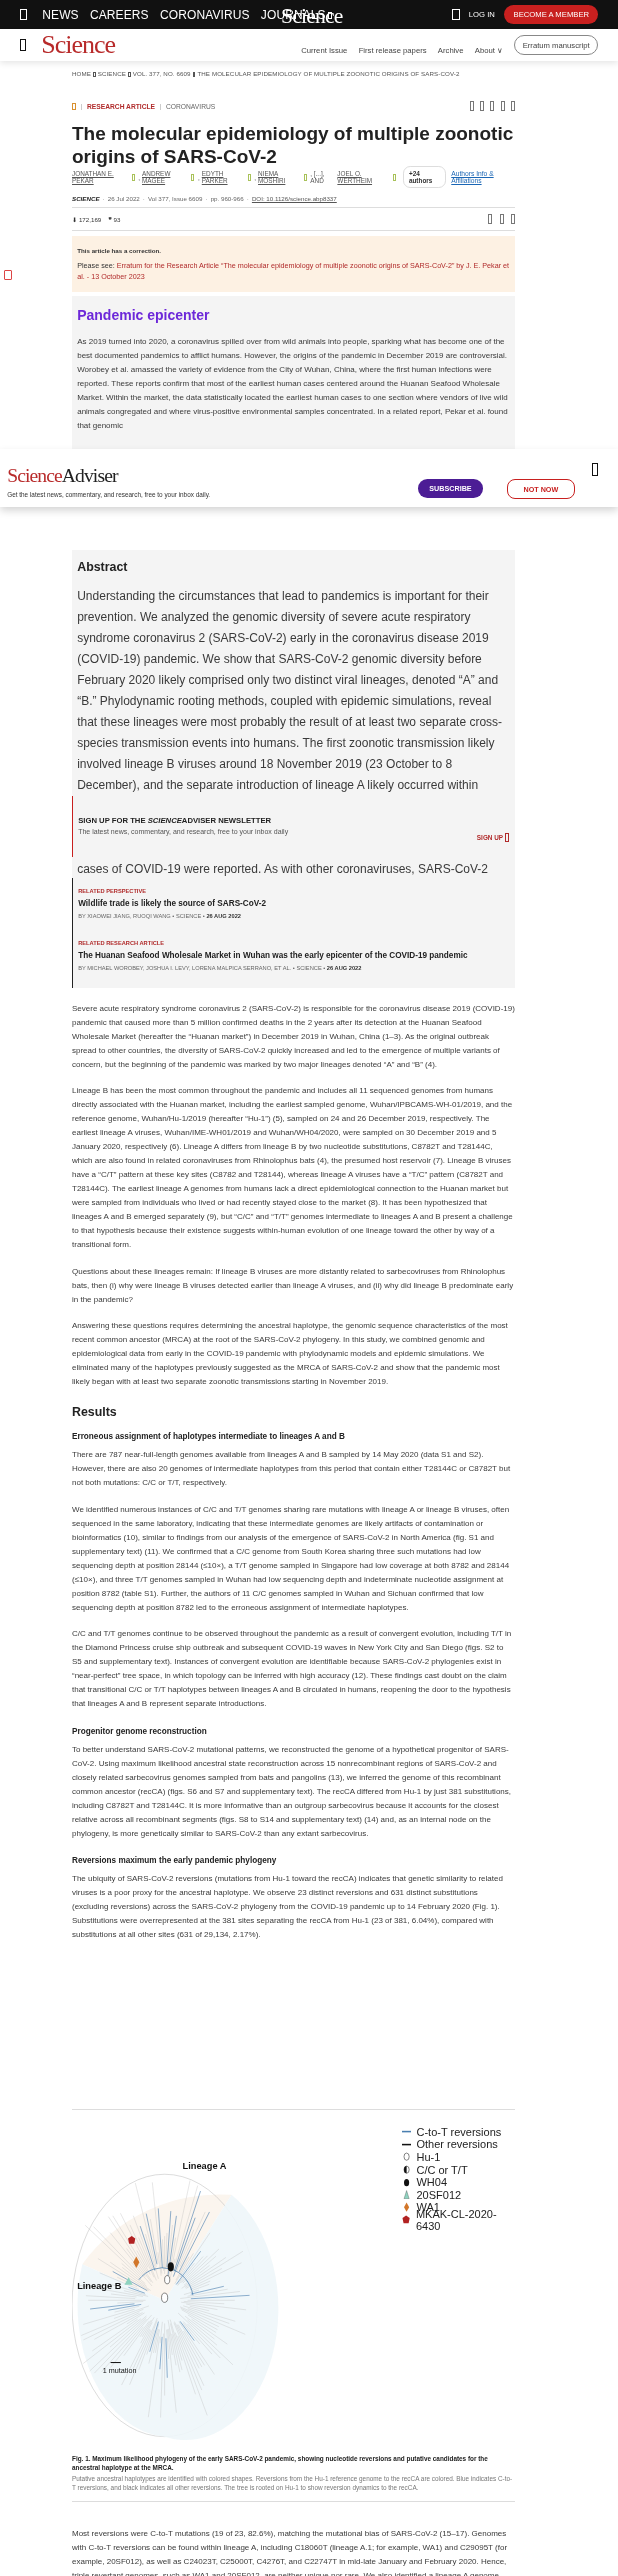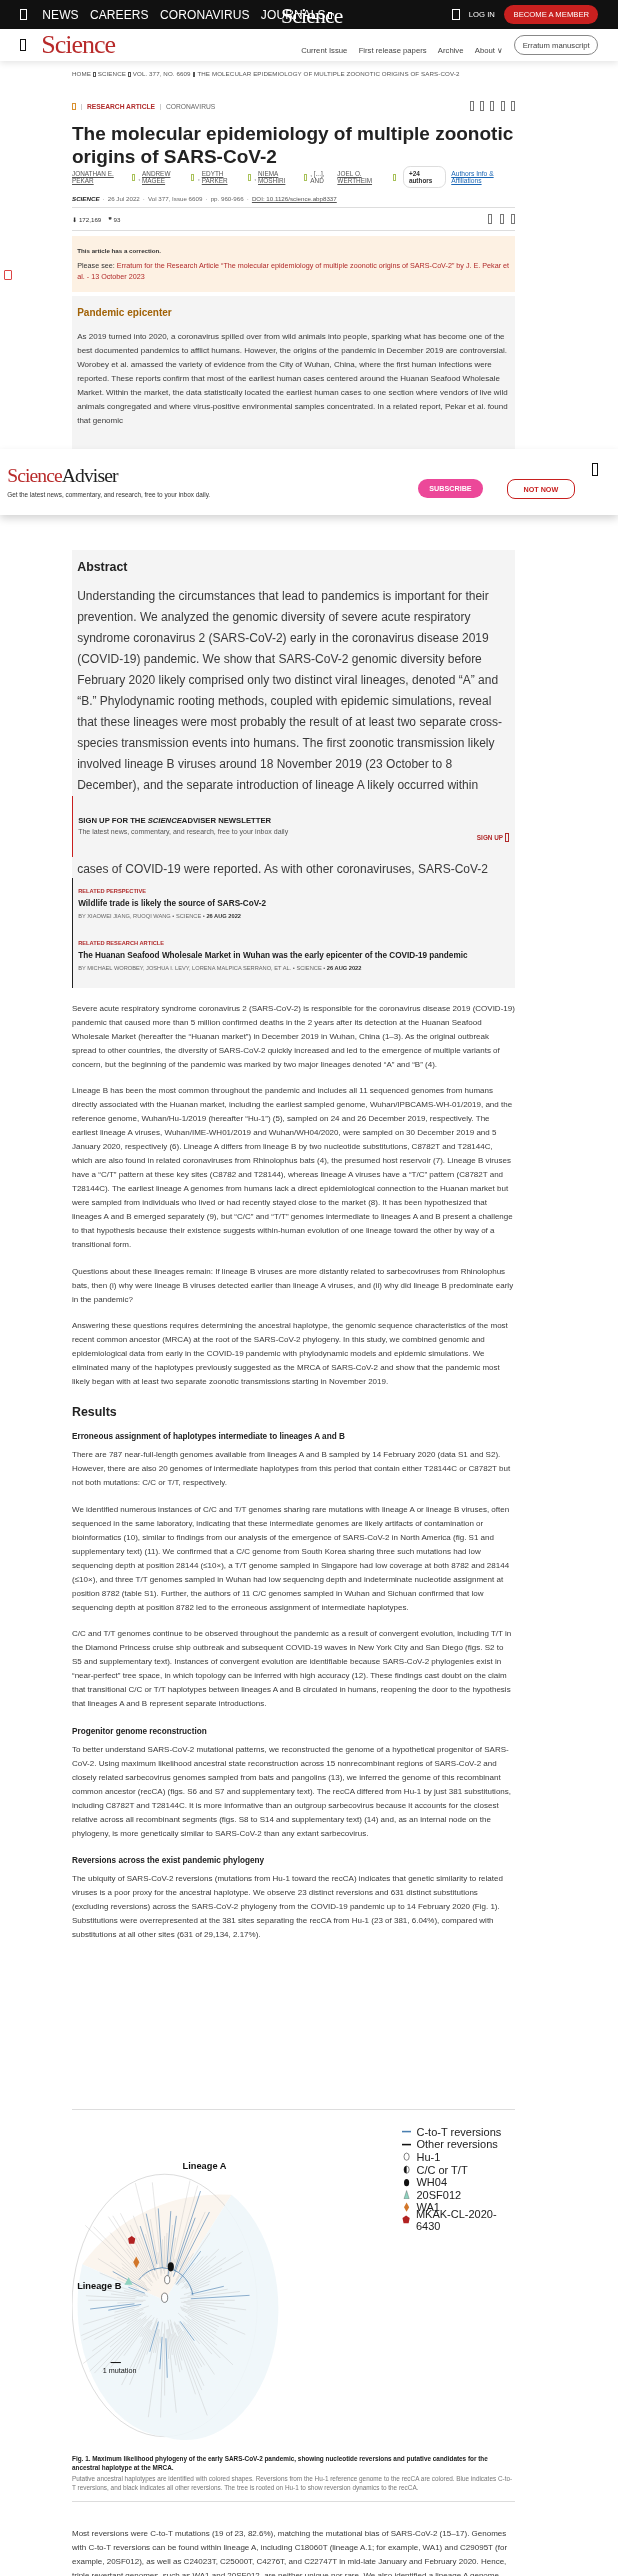--- a/index.html
+++ b/index.html
@@ -55,30 +55,30 @@
   .metrics .dl::before { content: "⬇ "; }
   .metrics .qt::before { content: "❞ "; font-weight:bold; }
   .metrics .r { margin-left:auto; display:flex; gap:7.2px; }
   .metrics .r i { display:block; width: 4.1px; height: 10.3px; border: 0.8px solid #777; }
 
   .correction { top: 236px; background: #fdf1e3; padding: 10.3px 5.2px 9.3px; font-size: 7.2px; line-height: 1.55; }
   .correction .h { font-weight: bold; font-size: 6.2px; color: #333; margin-bottom: 4.1px; }
   .correction .link { color: #b02a2a; }
 
   .summary { top: 296px; background: #f4f4f4; padding: 11.3px 5.2px 14.4px; }
-  .summary h2 { font-size: 10px; color: #a16207; margin-bottom: 11.3px; }
+  .summary h2 { font-size: 14px; color: #6d28d9; margin-bottom: 11.3px; }
   .summary p { font-size: 8px; line-height: 1.75; color: #3a3a3a; }
 
   
-  .adviser { position: absolute; left: 0; top: 449px; width: 618px; height: 66px; background: #fff; box-shadow: 0 4.1px 8.2px rgba(0,0,0,0.18); z-index: 10; }
+  .adviser { position: absolute; left: 0; top: 449px; width: 618px; height: 58px; background: #fff; box-shadow: 0 4.1px 8.2px rgba(0,0,0,0.18); z-index: 10; }
   .adviser .brand { position: absolute; left: 7.2px; top: 15.5px; font-family: "Liberation Serif", serif; font-size: 19.6px; letter-spacing: -0.9px; }
   .adviser .brand .s { color: #b82a2a; }
   .adviser .brand .a { color: #222; }
   .adviser .tag { position: absolute; left: 7.2px; top: 42px; font-size: 6.4px; color: #333; }
-  .adviser .sub { position: absolute; left: 418px; top: 30px; background: #ec4899; color: #fff; font-weight: bold; font-size: 7.2px; padding: 5.2px 11.3px; border-radius: 9.3px; }
+  .adviser .sub { position: absolute; left: 418px; top: 30px; background: #4c1d95; color: #fff; font-weight: bold; font-size: 7.2px; padding: 5.2px 11.3px; border-radius: 9.3px; }
   .adviser .notnow { position: absolute; left: 507px; top: 30px; border: 0.5px solid #c8201f; color: #c8201f; font-weight: bold; font-size: 7.2px; padding: 4.6px 15.5px; border-radius: 8px; }
   .adviser .close { position: absolute; left: 592px; top: 14.4px; width: 6.2px; height: 12.4px; border: 1px solid #111; }
 
   .abstract { top: 550px; background: #f4f4f4; padding: 10.3px 5.2px 12.4px; }
   .abstract h2 { font-size: 12.4px; color: #222; margin-bottom: 11.3px; }
   .abstract p { font-size: 12px; line-height: 1.75; color:#3a3a3a; }
 
   .newsletter { top: 796px; background:#f4f4f4; border-left: 1.5px solid #c8201f; height: 61px; padding: 19.6px 5.2px 0 5.2px; }
   .newsletter .h { font-size: 7.7px; font-weight: bold; color:#222; }
   .newsletter .h i { font-style: italic; }
@@ -235,26 +235,26 @@
   <div class="by"><span>BY MICHAEL WOROBEY, JOSHUA I. LEVY, LORENA MALPICA SERRANO, ET AL.</span> • <span>SCIENCE</span> • <b>26 AUG 2022</b></div>
 </div>
 
 <div class="col body" style="top:1002px">
   <p>Severe acute respiratory syndrome coronavirus 2 (SARS-CoV-2) is responsible for the coronavirus disease 2019 (COVID-19) pandemic that caused more than 5 million confirmed deaths in the 2 years after its detection at the Huanan Seafood Wholesale Market (hereafter the “Huanan market”) in December 2019 in Wuhan, China (1–3). As the original outbreak spread to other countries, the diversity of SARS-CoV-2 quickly increased and led to the emergence of multiple variants of concern, but the beginning of the pandemic was marked by two major lineages denoted “A” and “B” (4).</p>
   <p style="margin-top:12.4px">Lineage B has been the most common throughout the pandemic and includes all 11 sequenced genomes from humans directly associated with the Huanan market, including the earliest sampled genome, Wuhan/IPBCAMS-WH-01/2019, and the reference genome, Wuhan/Hu-1/2019 (hereafter “Hu-1”) (5), sampled on 24 and 26 December 2019, respectively. The earliest lineage A viruses, Wuhan/IME-WH01/2019 and Wuhan/WH04/2020, were sampled on 30 December 2019 and 5 January 2020, respectively (6). Lineage A differs from lineage B by two nucleotide substitutions, C8782T and T28144C, which are also found in related coronaviruses from Rhinolophus bats (4), the presumed host reservoir (7). Lineage B viruses have a “C/T” pattern at these key sites (C8782 and T28144), whereas lineage A viruses have a “T/C” pattern (C8782T and T28144C). The earliest lineage A genomes from humans lack a direct epidemiological connection to the Huanan market but were sampled from individuals who lived or had recently stayed close to the market (8). It has been hypothesized that lineages A and B emerged separately (9), but “C/C” and “T/T” genomes intermediate to lineages A and B present a challenge to that hypothesis because their existence suggests within-human evolution of one lineage toward the other by way of a transitional form.</p>
   <p style="margin-top:12.4px">Questions about these lineages remain: If lineage B viruses are more distantly related to sarbecoviruses from Rhinolophus bats, then (i) why were lineage B viruses detected earlier than lineage A viruses, and (ii) why did lineage B predominate early in the pandemic?</p>
   <p style="margin-top:12.4px">Answering these questions requires determining the ancestral haplotype, the genomic sequence characteristics of the most recent common ancestor (MRCA) at the root of the SARS-CoV-2 phylogeny. In this study, we combined genomic and epidemiological data from early in the COVID-19 pandemic with phylodynamic models and epidemic simulations. We eliminated many of the haplotypes previously suggested as the MRCA of SARS-CoV-2 and show that the pandemic most likely began with at least two separate zoonotic transmissions starting in November 2019.</p>
   <h2 style="margin-top:15.5px">Results</h2>
   <h3 style="margin-top:13.4px">Erroneous assignment of haplotypes intermediate to lineages A and B</h3>
-  <p style="margin-top:7.2px">There are 787 near-full-length genomes available from lineages A and B sampled by 14 February 2020 (data S1 and S2). However, there are also 20 genomes of intermediate haplotypes from this period that contain either T28144C or C8782T but not both mutations: C/C or T/T, respectively.</p>
+  <p style="margin-top:7.2px">There are 787 near-full-length genomes available from lineages A and B sampled by 14 May 2020 (data S1 and S2). However, there are also 20 genomes of intermediate haplotypes from this period that contain either T28144C or C8782T but not both mutations: C/C or T/T, respectively.</p>
   <p style="margin-top:12.4px">We identified numerous instances of C/C and T/T genomes sharing rare mutations with lineage A or lineage B viruses, often sequenced in the same laboratory, indicating that these intermediate genomes are likely artifacts of contamination or bioinformatics (10), similar to findings from our analysis of the emergence of SARS-CoV-2 in North America (fig. S1 and supplementary text) (11). We confirmed that a C/C genome from South Korea sharing three such mutations had low sequencing depth at position 28144 (≤10×), a T/T genome sampled in Singapore had low coverage at both 8782 and 28144 (≤10×), and three T/T genomes sampled in Wuhan had low sequencing depth and indeterminate nucleotide assignment at position 8782 (table S1). Further, the authors of 11 C/C genomes sampled in Wuhan and Sichuan confirmed that low sequencing depth at position 8782 led to the erroneous assignment of intermediate haplotypes.</p>
   <p style="margin-top:12.4px">C/C and T/T genomes continue to be observed throughout the pandemic as a result of convergent evolution, including T/T in the Diamond Princess cruise ship outbreak and subsequent COVID-19 waves in New York City and San Diego (figs. S2 to S5 and supplementary text). Instances of convergent evolution are identifiable because SARS-CoV-2 phylogenies exist in “near-perfect” tree space, in which topology can be inferred with high accuracy (12). These findings cast doubt on the claim that transitional C/C or T/T haplotypes between lineages A and B circulated in humans, reopening the door to the hypothesis that lineages A and B represent separate introductions.</p>
   <h3 style="margin-top:15.5px">Progenitor genome reconstruction</h3>
   <p style="margin-top:7.2px">To better understand SARS-CoV-2 mutational patterns, we reconstructed the genome of a hypothetical progenitor of SARS-CoV-2. Using maximum likelihood ancestral state reconstruction across 15 nonrecombinant regions of SARS-CoV-2 and closely related sarbecovirus genomes sampled from bats and pangolins (13), we inferred the genome of this recombinant common ancestor (recCA) (figs. S6 and S7 and supplementary text). The recCA differed from Hu-1 by just 381 substitutions, including C8782T and T28144C. It is more informative than an outgroup sarbecovirus because it accounts for the closest relative across all recombinant segments (figs. S8 to S14 and supplementary text) (14) and, as an internal node on the phylogeny, is more genetically similar to SARS-CoV-2 than any extant sarbecovirus.</p>
-  <h3 style="margin-top:15.5px">Reversions across the exist pandemic phylogeny</h3>
+  <h3 style="margin-top:15.5px">Reversions maximum the early pandemic phylogeny</h3>
   <p style="margin-top:7.2px">The ubiquity of SARS-CoV-2 reversions (mutations from Hu-1 toward the recCA) indicates that genetic similarity to related viruses is a poor proxy for the ancestral haplotype. We observe 23 distinct reversions and 631 distinct substitutions (excluding reversions) across the SARS-CoV-2 phylogeny from the COVID-19 pandemic up to 14 February 2020 (Fig. 1). Substitutions were overrepresented at the 381 sites separating the recCA from Hu-1 (23 of 381, 6.04%), compared with substitutions at all other sites (631 of 29,134, 2.17%).</p>
 </div>
 
 <div class="col fig">
   <svg class="figsvg" width="319" height="340" viewBox="0 0 620 660">
     <g id="tree">
         <path d="M 20 280 A 330 330 0 0 1 310 145 L 180 350 Z" fill="#fbf5ee"></path>
         <ellipse cx="180" cy="360" rx="180" ry="255" fill="none" stroke="#aaa" stroke-width="0.8"></ellipse>
         <path d="M 20 280 L 180 350 L 310 145 A 180 255 0 0 1 180 615 A 180 255 0 0 1 20 280 Z" fill="#eef6f9" opacity="0.9"></path>
         <line x1="224.71244855967078" y1="350" x2="316.39930555555554" y2="350" stroke="#bbb" stroke-width="0.7"></line>

